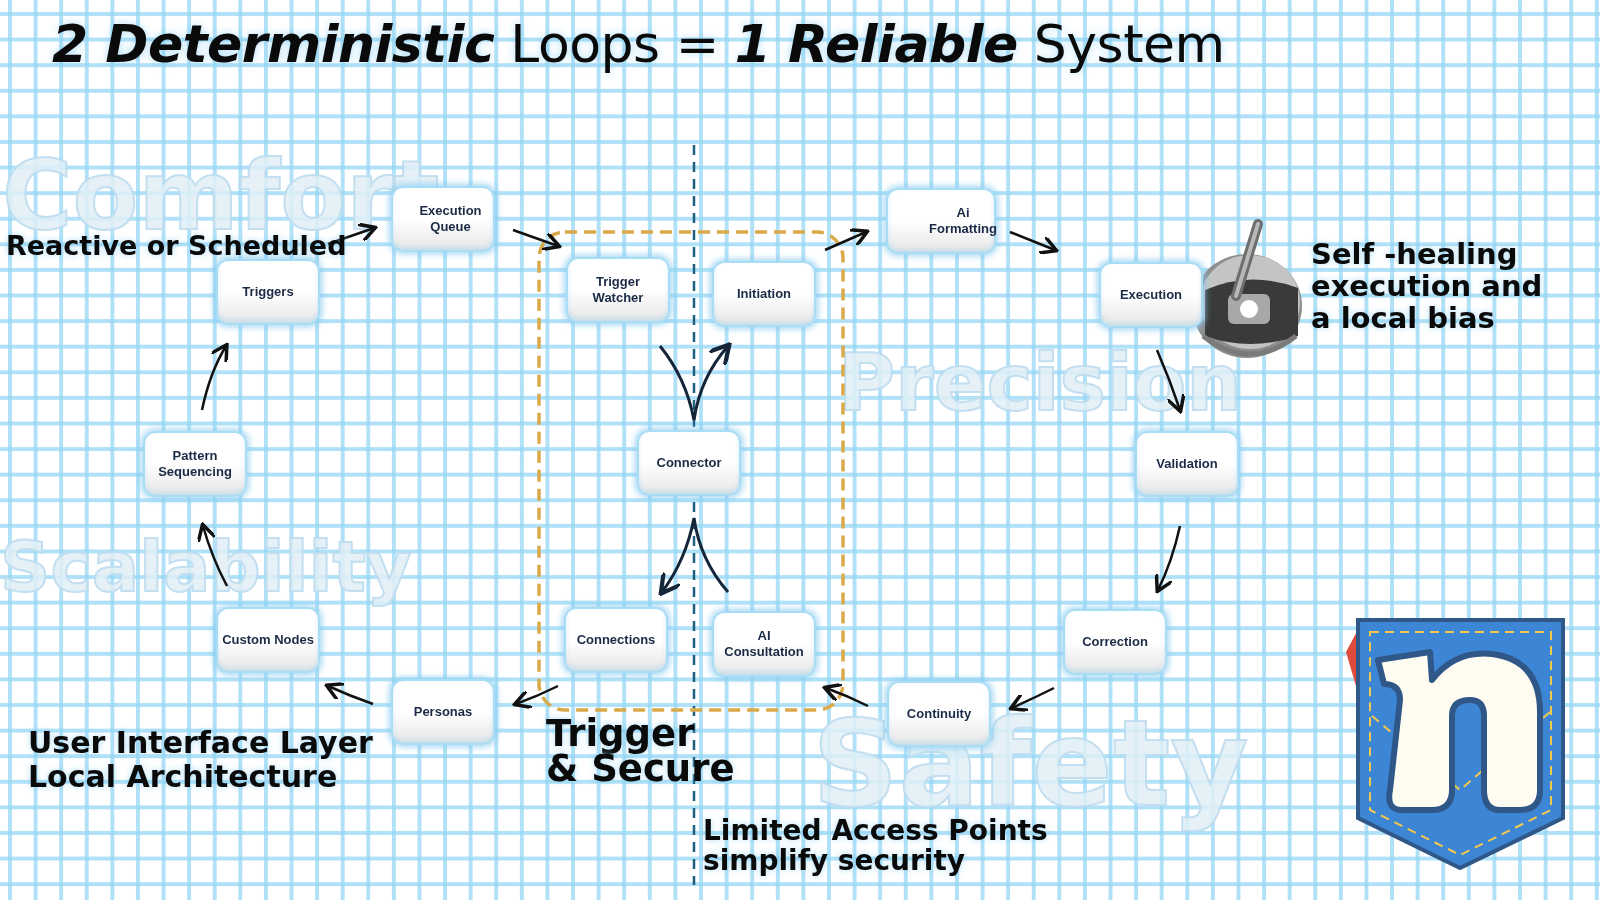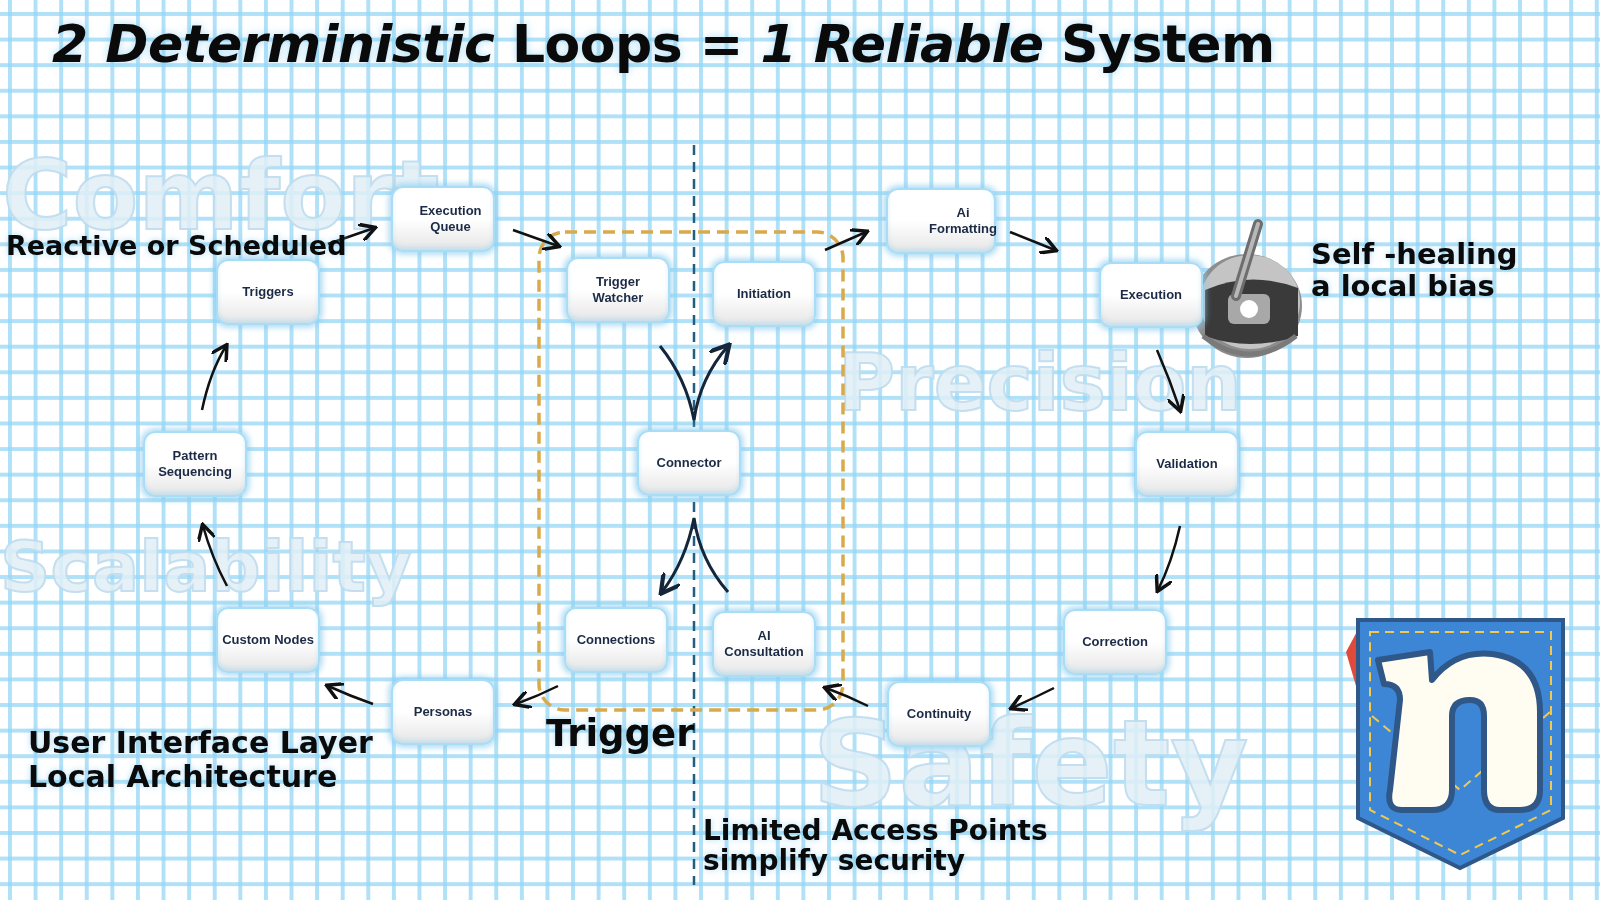--- a/index.html
+++ b/index.html
@@ -7,21 +7,21 @@
     background-color:#ffffff;
     background-image:
       linear-gradient(to right, rgba(150,215,245,0.75) 0, rgba(150,215,245,0.75) 4px, transparent 4px),
       linear-gradient(to bottom, rgba(150,215,245,0.75) 0, rgba(150,215,245,0.75) 4px, transparent 4px);
     background-size:25.6px 25.6px;
     background-position:8px 12px;
     font-family:"DejaVu Sans", sans-serif;}
   .title{position:absolute;left:52px;top:14px;font-size:52px;color:#0a0a0a;white-space:nowrap;
     letter-spacing:-0.5px;font-family:"DejaVu Sans", sans-serif;text-shadow:0 0 8px rgba(120,200,240,0.6);}
   .title .bi{font-weight:bold;font-style:italic;}
-  .title .rg{font-weight:bold;}
+  .title .rg{font-weight:normal;}
   .watermark{position:absolute;font-family:"DejaVu Sans", sans-serif;font-weight:bold;
     color:rgba(225,238,246,0.85);-webkit-text-stroke:2px rgba(190,220,238,0.9);white-space:nowrap;}
   .node{position:absolute;width:104px;height:66px;border-radius:12px;
     background:linear-gradient(to bottom,#ffffff 0%,#ffffff 50%,#e6e6e6 100%);
     border:2px solid #a9dcf5;box-shadow:0 0 6px 2px rgba(140,205,240,0.8), inset 0 -3px 4px rgba(150,210,240,0.4);
     display:flex;align-items:center;justify-content:center;text-align:center;
     font-family:"Liberation Sans", sans-serif;font-weight:bold;font-size:13px;line-height:16px;
     color:#1b2a45;box-sizing:border-box;padding:0 4px;}
   .label{position:absolute;font-family:"DejaVu Sans", sans-serif;font-weight:bold;color:#0a0a0a;
     line-height:1.0;white-space:nowrap;text-shadow:0 0 6px rgba(120,200,240,0.6);}
@@ -112,23 +112,25 @@
   <div>Reactive or Scheduled</div>
 </div>
 
 <div class="label" style="left:28px;top:726px;font-size:30px;line-height:34px;">
   <div>User Interface Layer</div>
   <div>Local Architecture</div>
 </div>
 
 <div class="label" style="left:546px;top:716px;font-size:37px;line-height:35px;">
   <div>Trigger</div>
+  <div>&amp; Secure</div>
 </div>
 
 <div class="label" style="left:703px;top:816px;font-size:28px;line-height:30px;">
   <div>Limited Access Points</div>
   <div>simplify security</div>
 </div>
 
 <div class="label" style="left:1311px;top:238px;font-size:29px;line-height:32px;">
   <div>Self -healing</div>
+  <div>execution and</div>
   <div>a local bias</div>
 </div>
 
 </body></html>

